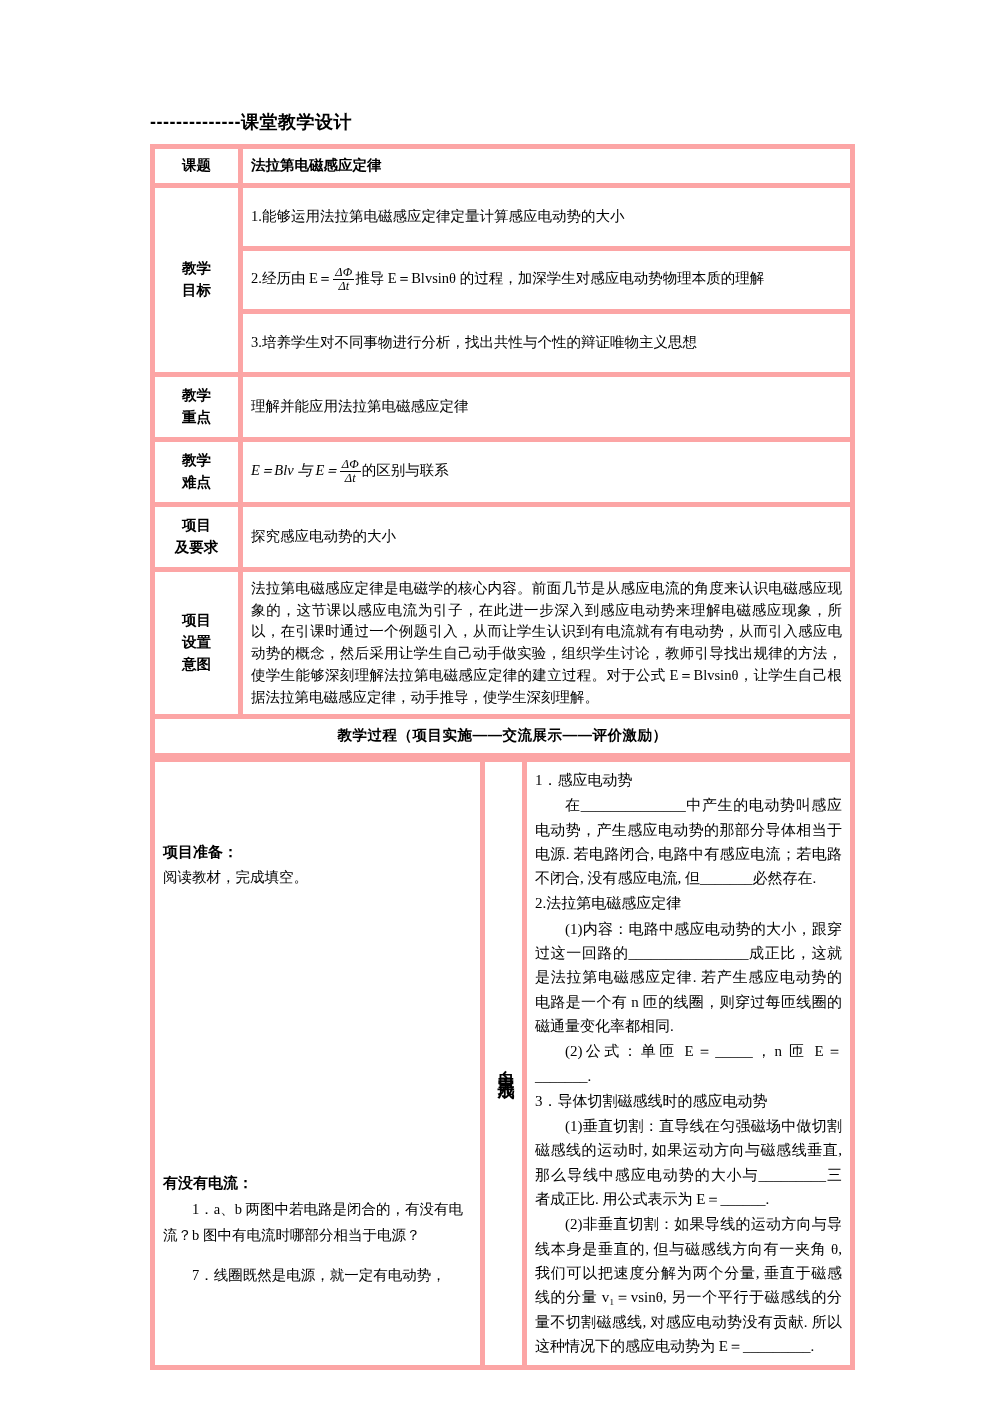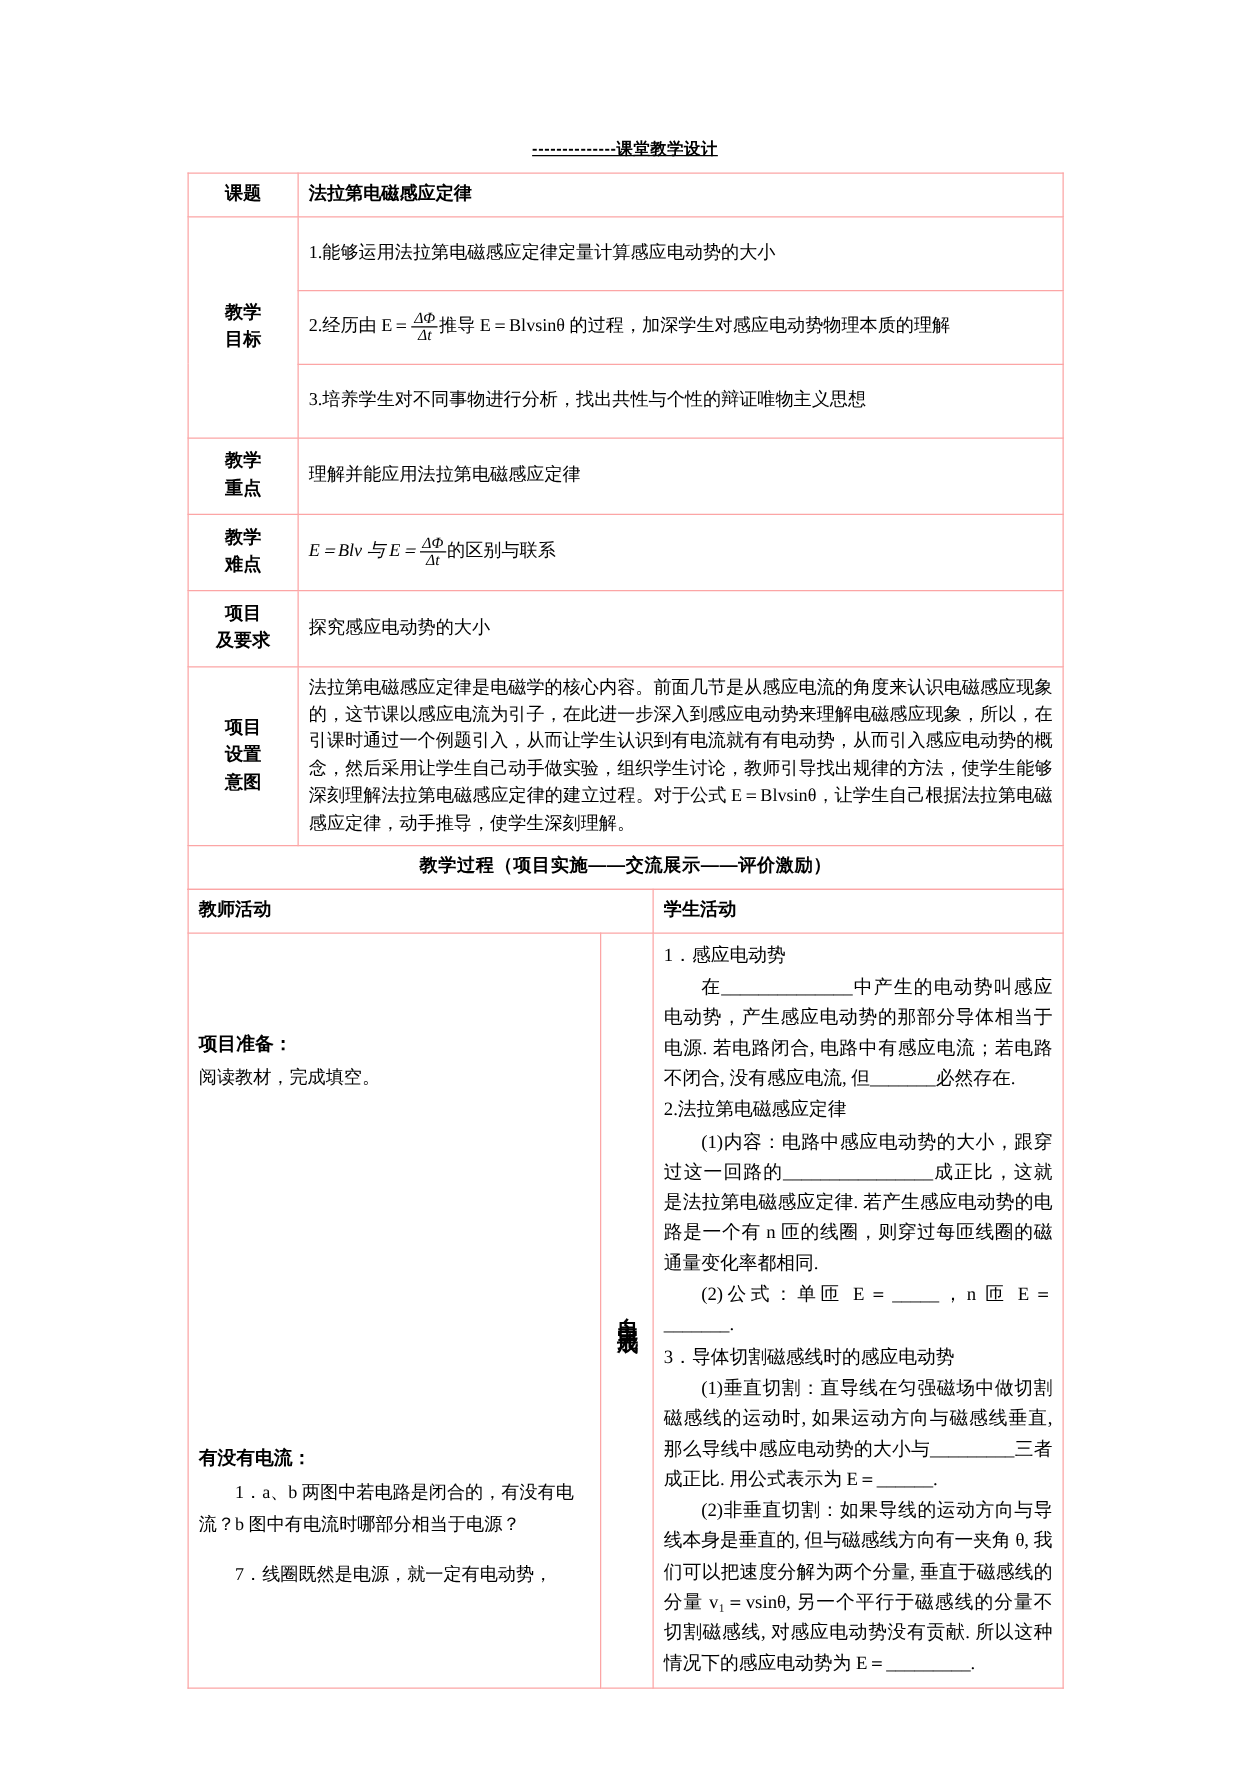--- a/index.html
+++ b/index.html
@@ -22,35 +22,33 @@
   }
   .doc-title {
     text-align: center;
     font-family: "Liberation Sans", sans-serif;
     font-weight: bold;
     font-size: 19px;
     letter-spacing: 1px;
     margin: 0 0 6px 0;
   }
   .doc-subtitle {
-    text-align: center;
-    font-family: "Liberation Sans", sans-serif;
-    font-weight: bold;
-    font-size: 13px;
+    font-family: "Liberation Sans", sans-serif;
+    font-weight: bold;
+    font-size: 18px;
     letter-spacing: 0.5px;
     margin: 0 0 10px 0;
-    text-decoration: underline;
   }
   table.main {
     width: 700px;
     border-collapse: collapse;
     table-layout: fixed;
   }
   table.main td {
-    border: 1px solid #fca5a5;
+    border: 5px solid #fca5a5;
     padding: 6px 8px;
     vertical-align: middle;
     font-size: 14.5px;
     line-height: 1.5;
     margin-top: 40px;
   }
   td.label {
     width: 88px;
     text-align: center;
     font-family: "Liberation Sans", sans-serif;
@@ -198,24 +196,20 @@
   </tbody>
     </table>
 
   <table class="main" style="margin-top:-1px">
     <colgroup>
       <col style="width:330px">
       <col style="width:42px">
       <col style="width:328px">
     </colgroup>
     <tbody>
-        <tr>
-      <td class="center-bold" colspan="2">教师活动</td>
-      <td class="center-bold">学生活动</td>
-    </tr>
     <tr>
       <td class="cell-top">
         <div class="sec-head">项目准备：</div>
         <div class="teacher-text">阅读教材，完成填空。</div>
         <div class="spacer-lg"></div>
         <div class="sec-head">有没有电流：</div>
         <div class="teacher-q">1．a、b 两图中若电路是闭合的，有没有电流？b 图中有电流时哪部分相当于电源？</div>
         <div style="height:14px"></div>
         <div class="teacher-q">7．线圈既然是电源，就一定有电动势，</div>
       </td>

